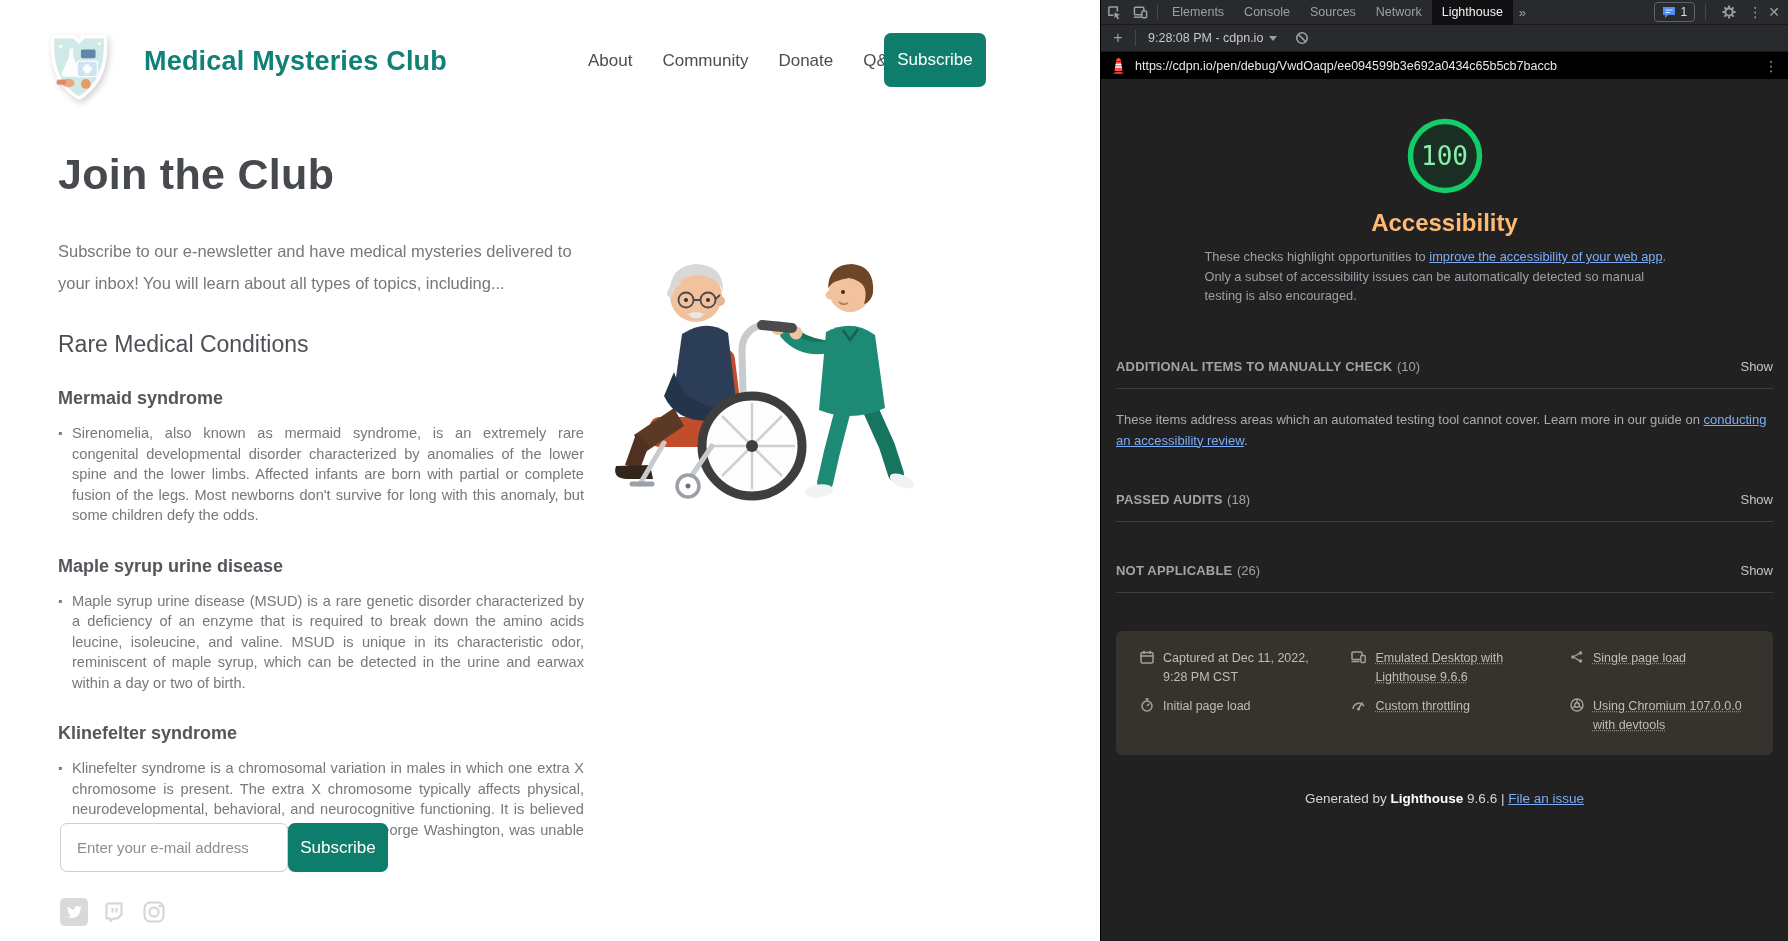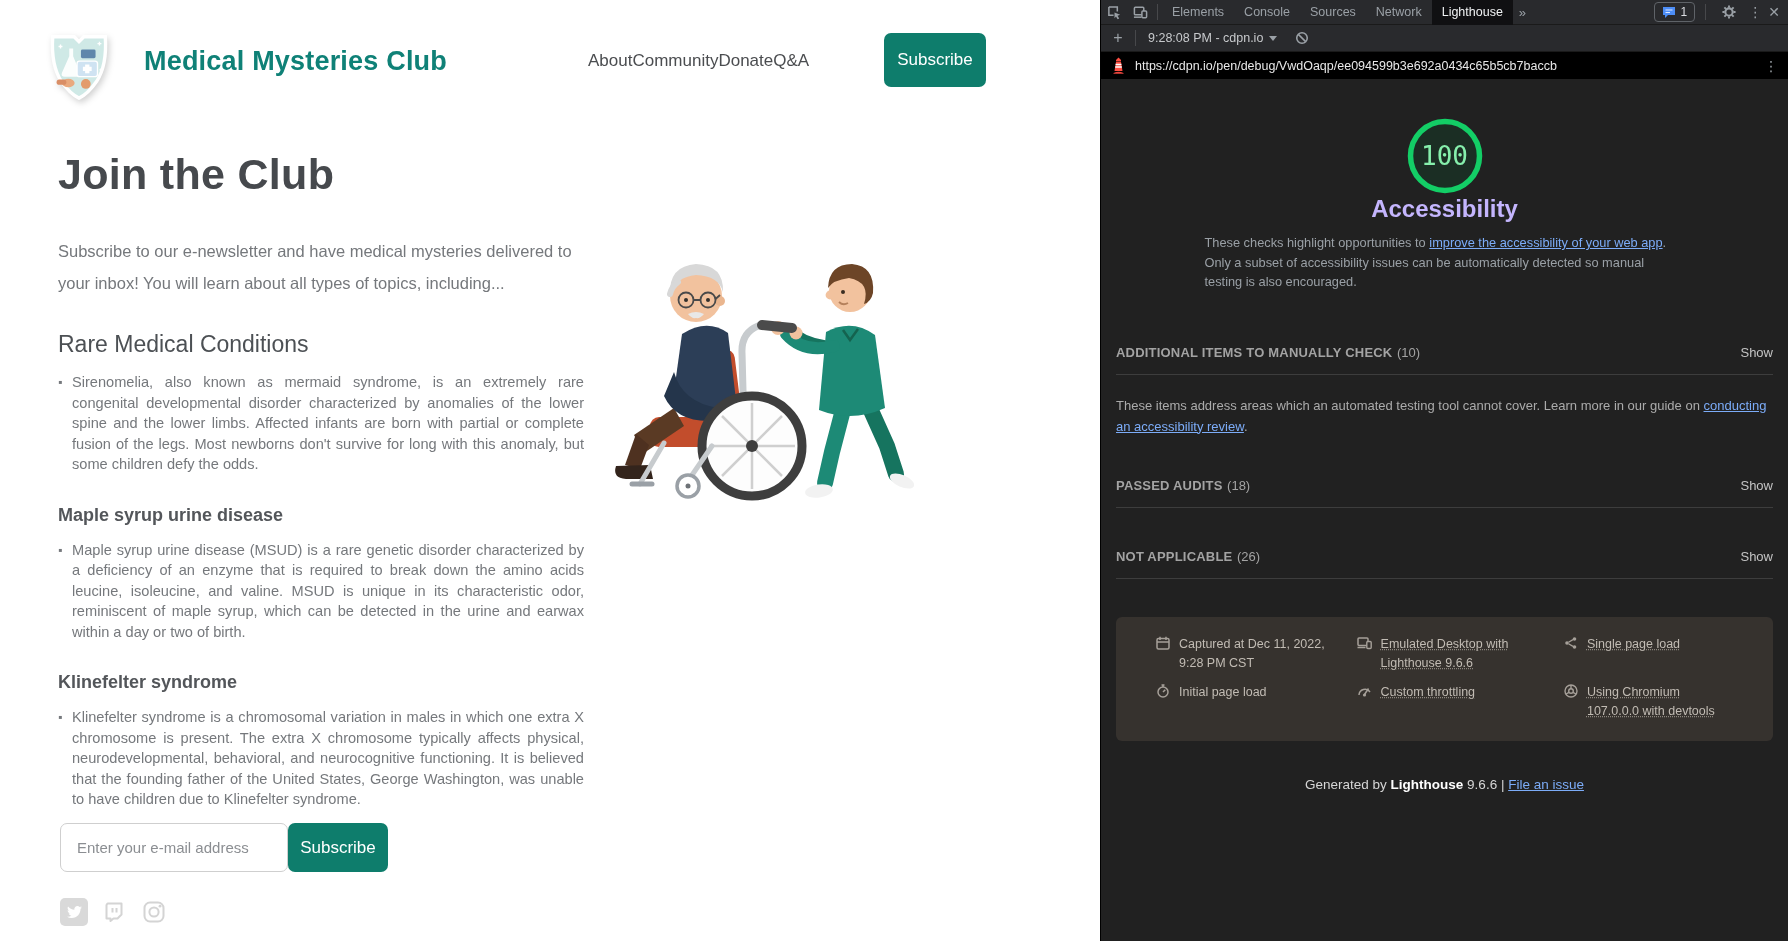--- a/index.html
+++ b/index.html
@@ -5,21 +5,21 @@
   * { margin:0; padding:0; box-sizing:border-box; }
   html,body { width:1788px; height:941px; overflow:hidden; }
   body { position:relative; font-family:"Liberation Sans", sans-serif; background:#fff; }
 
   
   .page { position:absolute; left:0; top:0; width:1100px; height:941px; background:#ffffff; overflow:hidden; }
 
   .site-header { position:absolute; left:0; top:0; width:1100px; height:120px; }
   .logo { position:absolute; left:42px; top:26px; width:74px; height:78px; filter:drop-shadow(2px 3px 3px rgba(0,0,0,.18)); }
   .brand { position:absolute; left:144px; top:46px; font-size:27px; font-weight:bold; color:#0f8177; letter-spacing:.2px; }
-  .nav { position:absolute; left:588px; top:51px; display:flex; }
+  .nav { position:absolute; left:588px; top:51px; display:flex; gap:30px; }
   .nav a { font-size:17px; color:#4b4d50; text-decoration:none; font-weight:500; }
   .btn-teal { background:#0e7d6c; color:#fff; border:none; border-radius:7px; font-family:"Liberation Sans",sans-serif; font-size:17px; cursor:pointer; }
   .nav-subscribe { position:absolute; left:884px; top:33px; width:102px; height:54px; }
 
   .content { position:absolute; left:58px; top:150px; width:530px; }
   h1.hero { font-size:43px; font-weight:800; color:#46494d; letter-spacing:.3px; }
   .intro { margin-top:36px; font-size:16.5px; line-height:32px; color:#75787c; max-width:540px; }
   h2.sect { margin-top:32px; font-size:23px; font-weight:400; color:#4c5054; }
   h3.cond { margin-top:30px; font-size:18px; font-weight:800; color:#53565a; }
   ul.cond-list { margin-top:14px; padding-left:14px; list-style:none; }
@@ -54,31 +54,31 @@
   .caret-down { width:0; height:0; border-left:4px solid transparent; border-right:4px solid transparent; border-top:5px solid #9aa0a6; margin-right:12px; }
 
   .dt-urlbar { height:27px; background:#000; display:flex; align-items:center; padding:0 10px; }
   .dt-url { color:#e8e8e8; font-size:12.5px; margin-left:9px; }
   .url-dots { margin-left:auto; color:#9aa0a6; font-size:14px; cursor:pointer; }
 
   .lh-report { padding:0 15px; color:#bdbdbd; }
   .gauge-wrap { display:flex; justify-content:center; margin-top:38px; }
   .gauge { width:78px; height:78px; position:relative; }
   .gauge .score { position:absolute; left:0; top:0; width:78px; height:78px; display:flex; align-items:center; justify-content:center; font-family:"DejaVu Sans Mono",monospace; font-size:26px; color:#86efac; }
-  .lh-category { text-align:center; font-size:24px; font-weight:bold; color:#c4b5fd; margin-top:0; }
+  .lh-category { text-align:center; font-size:24px; font-weight:bold; color:#fdba74; margin-top:14px; }
   .lh-desc { margin:10px auto 0; max-width:480px; text-align:left; font-size:12.8px; line-height:19.5px; color:#9aa0a6; }
   a.lh-link { color:#7cacf8; text-decoration:underline; cursor:pointer; }
   .lh-clump { margin-top:52px; border-bottom:1px solid #3d3d3d; padding-bottom:12px; display:flex; align-items:center; }
   .lh-clump.tight { margin-top:40px;text-align:right; }
   .clump-title { font-size:13px; font-weight:bold; color:#a3a3a3; letter-spacing:.2px; }
   .clump-count { font-size:13px; font-weight:normal; color:#a3a3a3; }
   .lh-show { margin-left:auto; font-size:13px; color:#c4c4c4; cursor:pointer; }
   .lh-note { margin-top:20px; font-size:13px; line-height:21px; color:#ababab; max-width:660px; }
 
-  .lh-meta { margin-top:38px; background:#36322e; border-radius:6px; padding:18px 40px 20px; display:grid; grid-template-columns:1.08fr 1.12fr 1fr; grid-template-rows:auto auto; grid-auto-flow:column; column-gap:18px; row-gap:10px; }
+  .lh-meta { margin-top:38px; background:#36322e; border-radius:6px; padding:18px 24px 20px; display:grid; grid-template-columns:1.08fr 1.12fr 1fr; grid-template-rows:auto auto; grid-auto-flow:column; column-gap:18px; row-gap:10px; }
   .meta-item { display:flex; gap:9px; font-size:12.5px; line-height:19px; color:#c2bcb4; align-items:flex-start; }
   .meta-item svg { flex:none; margin-top:1px; }
   .meta-link { text-decoration:underline dotted; text-decoration-color:#8d877f; cursor:pointer; }
 
   .lh-footer { margin-top:36px; text-align:center; font-size:13.5px; color:#d6d6d6; }
   .lh-footer b { color:#fff; }
 </style>
 </head>
 <body>
 
@@ -105,20 +105,21 @@
       <a href="#">Q&amp;A</a>
     </nav>
     <button class="btn-teal nav-subscribe">Subscribe</button>
   </div>
 
   <div class="content">
     <h1 class="hero">Join the Club</h1>
     <p class="intro">Subscribe to our e-newsletter and have medical mysteries delivered to your inbox! You will learn about all types of topics, including...</p>
     <h2 class="sect">Rare Medical Conditions</h2>
 
+    <h3 class="cond">Mermaid syndrome</h3>
     <ul class="cond-list">
         <li>Sirenomelia, also known as mermaid syndrome, is an extremely rare congenital developmental disorder characterized by anomalies of the lower spine and the lower limbs. Affected infants are born with partial or complete fusion of the legs. Most newborns don't survive for long with this anomaly, but some children defy the odds.</li>
       </ul>
 
     <h3 class="cond">Maple syrup urine disease</h3>
     <ul class="cond-list">
         <li>Maple syrup urine disease (MSUD) is a rare genetic disorder characterized by a deficiency of an enzyme that is required to break down the amino acids leucine, isoleucine, and valine. MSUD is unique in its characteristic odor, reminiscent of maple syrup, which can be detected in the urine and earwax within a day or two of birth.</li>
       </ul>
 
     <h3 class="cond">Klinefelter syndrome</h3>

